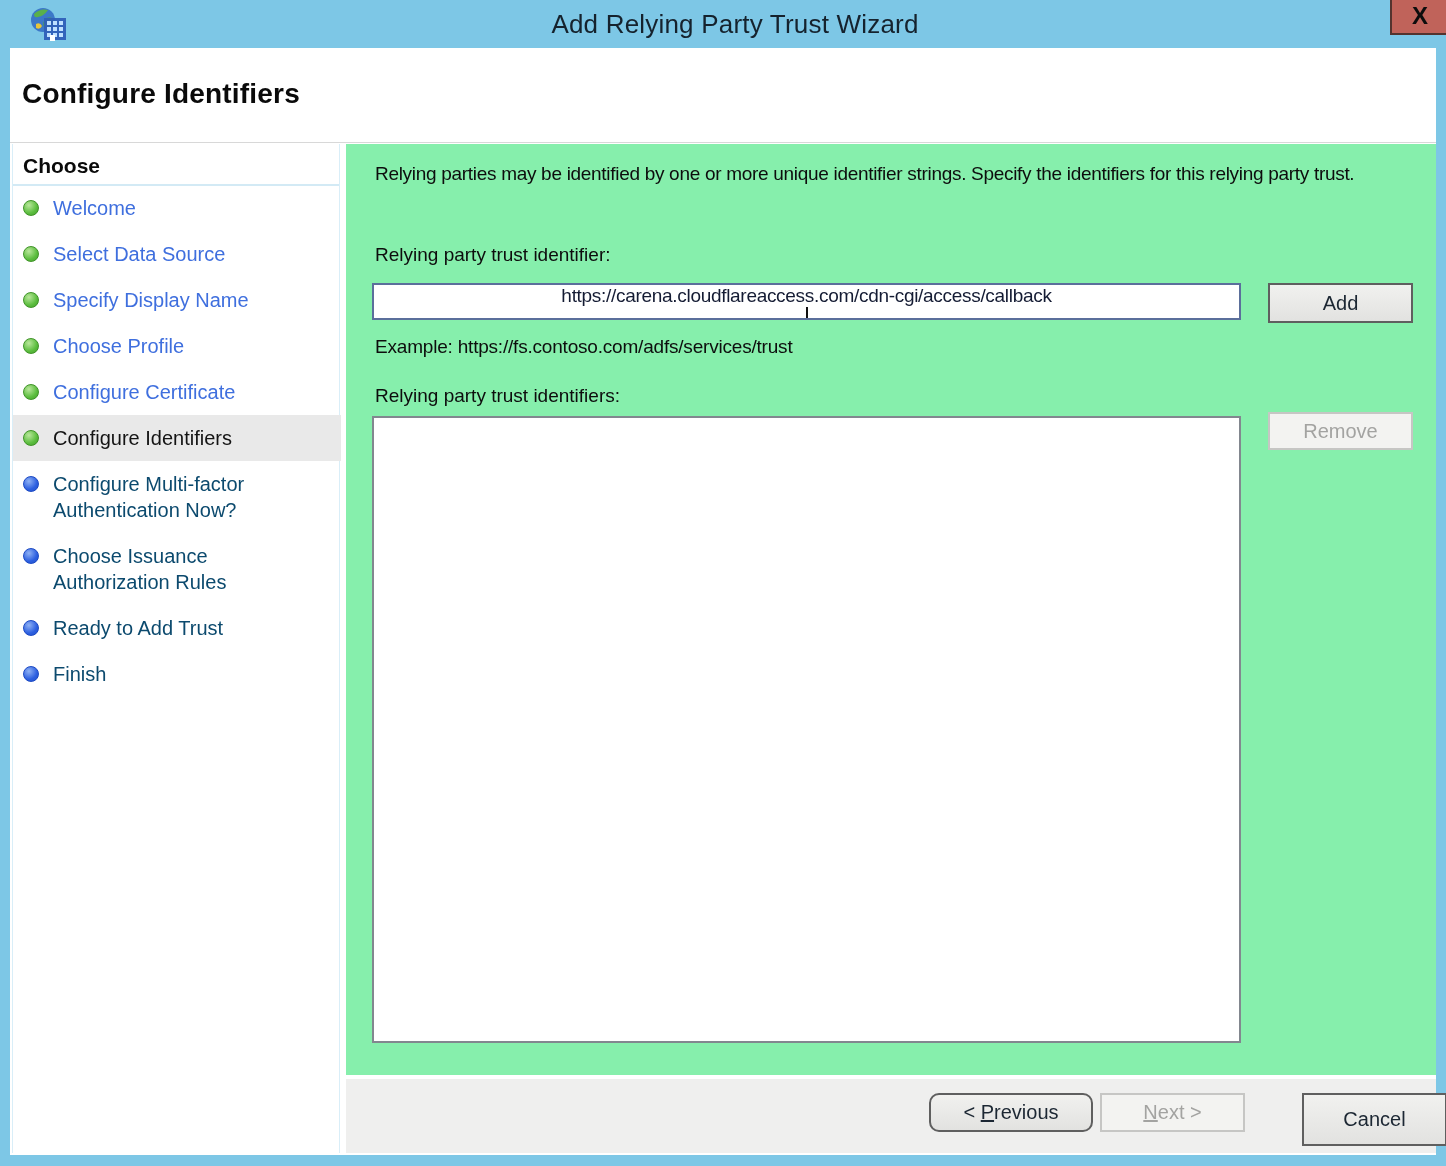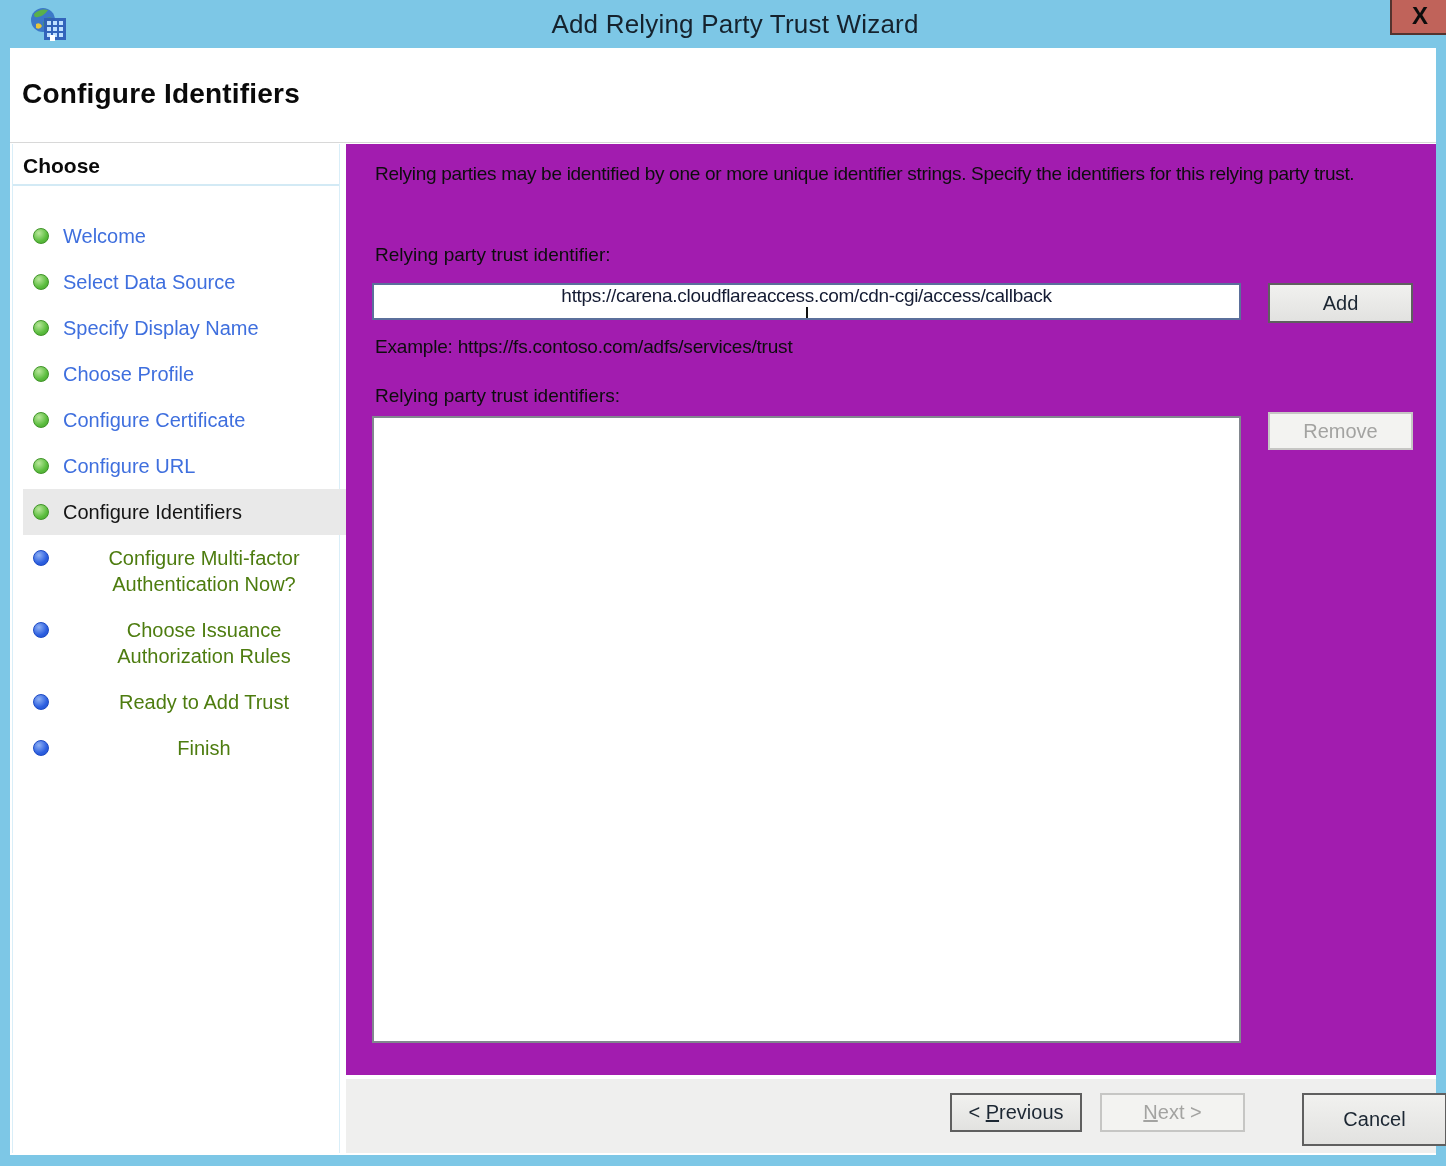--- a/index.html
+++ b/index.html
@@ -29,37 +29,37 @@
                     font-weight:bold; color:#0a0a0a; letter-spacing:0.2px; }
 
   
   .sidebar { position:absolute; left:2px; top:96px; width:328px; height:1009px;
              background:#ffffff; border-left:1px solid #d9eef8;
              border-right:1px solid #d9eef8; }
   .steps-heading { position:absolute; left:10px; top:10px; font-size:21px;
                    font-weight:bold; color:#0a0a0a; }
   .steps-divider { position:absolute; left:0; top:40px; width:100%; height:0;
                    border-top:2px solid #d3eaf5; }
-  .steps { position:absolute; left:10px; top:41px; width:328px; list-style:none;margin-top:28px; }
+  .steps { position:absolute; left:0; top:41px; width:328px; list-style:none; }
   .step { position:relative; padding:10px 6px 10px 40px; line-height:26px;
           font-size:20px; width:328px; }
   .step .label { display:inline-block; max-width:250px; }
   .step.done .label { color:#3f6fde; cursor:pointer; }
   .step.current { background:#e9e9e9; color:#141414; }
-  .step.upcoming { color:#4d7c0f;text-align:center; }
+  .step.upcoming { color:#0c4a6e; }
   .dot { position:absolute; left:10px; top:15px; width:16px; height:16px;
          border-radius:50%; }
   .dot.green { background:radial-gradient(circle at 35% 30%, #b9e79b, #5bbd3e 60%, #46a02c);
                border:1px solid #3f9427; }
   .dot.blue  { background:radial-gradient(circle at 35% 30%, #8fb1f4, #2c5fe0 60%, #2151cb);
                border:1px solid #1b49c4; }
 
   
   .content { position:absolute; left:336px; top:96px; width:1090px; height:931px;
-             background:#a21caf; }
+             background:#86efac; }
   .intro { position:absolute; left:29px; top:16px; width:1030px; font-size:19px;
            line-height:27px; color:#0d0d0d; letter-spacing:-0.3px; }
   .lbl-identifier { position:absolute; left:29px; top:100px; font-size:19px; color:#0d0d0d; }
   .fake-input { position:absolute; left:26px; top:139px; width:869px; height:37px;
                 background:#ffffff; border:2px solid #5b6f9b; display:flex;
                 align-items:center; padding:0 6px; font-size:19px; color:#141b33;
                 letter-spacing:-0.3px; white-space:nowrap; overflow:hidden; cursor:text;flex-direction:column; }
   .caret { display:inline-block; width:2px; height:24px; background:#111; margin-left:1px; }
   .btn { font-family:"Liberation Sans", sans-serif; font-size:20px; color:#1c2733;
          background:linear-gradient(#f1f1ef,#e2e2e0); border:2px solid #5f5f5f;
@@ -69,21 +69,21 @@
   .example { position:absolute; left:29px; top:192px; font-size:19px; color:#0d0d0d;
              letter-spacing:-0.2px; }
   .lbl-identifiers { position:absolute; left:29px; top:241px; font-size:19px; color:#0d0d0d; }
   .listbox { position:absolute; left:26px; top:272px; width:869px; height:627px;
              background:#ffffff; border:2px solid #82878f; overflow:auto; }
   .remove-btn { position:absolute; left:922px; top:268px; width:145px; height:38px; }
 
   
   .footer { position:absolute; left:336px; top:1031px; width:1090px; height:74px;
             background:#efefee; }
-  .prev-btn   { position:absolute; left:604px; top:14px; width:132px; height:39px; }
+  .prev-btn   { position:absolute; left:583px; top:14px; width:164px; height:39px;border-radius:10px; }
   .next-btn   { position:absolute; left:754px; top:14px; width:145px; height:39px; }
   .cancel-btn { position:absolute; left:916px; top:14px; width:145px; height:53px;margin-left:40px; }
   .u { text-decoration:underline; }
 </style>
 </head>
 <body>
 
 <div class="window">
 
   <div class="titlebar">
@@ -128,23 +128,20 @@
           <span class="label">Select Data Source</span></li>
         <li class="step done">
           <span class="dot green"></span>
           <span class="label">Specify Display Name</span></li>
         <li class="step done">
           <span class="dot green"></span>
           <span class="label">Choose Profile</span></li>
         <li class="step done">
           <span class="dot green"></span>
           <span class="label">Configure Certificate</span></li>
-        <li class="step done">
-          <span class="dot green"></span>
-          <span class="label">Configure URL</span></li>
         <li class="step current">
           <span class="dot green"></span>
           <span class="label">Configure Identifiers</span></li>
         <li class="step upcoming">
           <span class="dot blue"></span>
           <span class="label">Configure Multi-factor Authentication Now?</span></li>
         <li class="step upcoming">
           <span class="dot blue"></span>
           <span class="label">Choose Issuance Authorization Rules</span></li>
         <li class="step upcoming">

